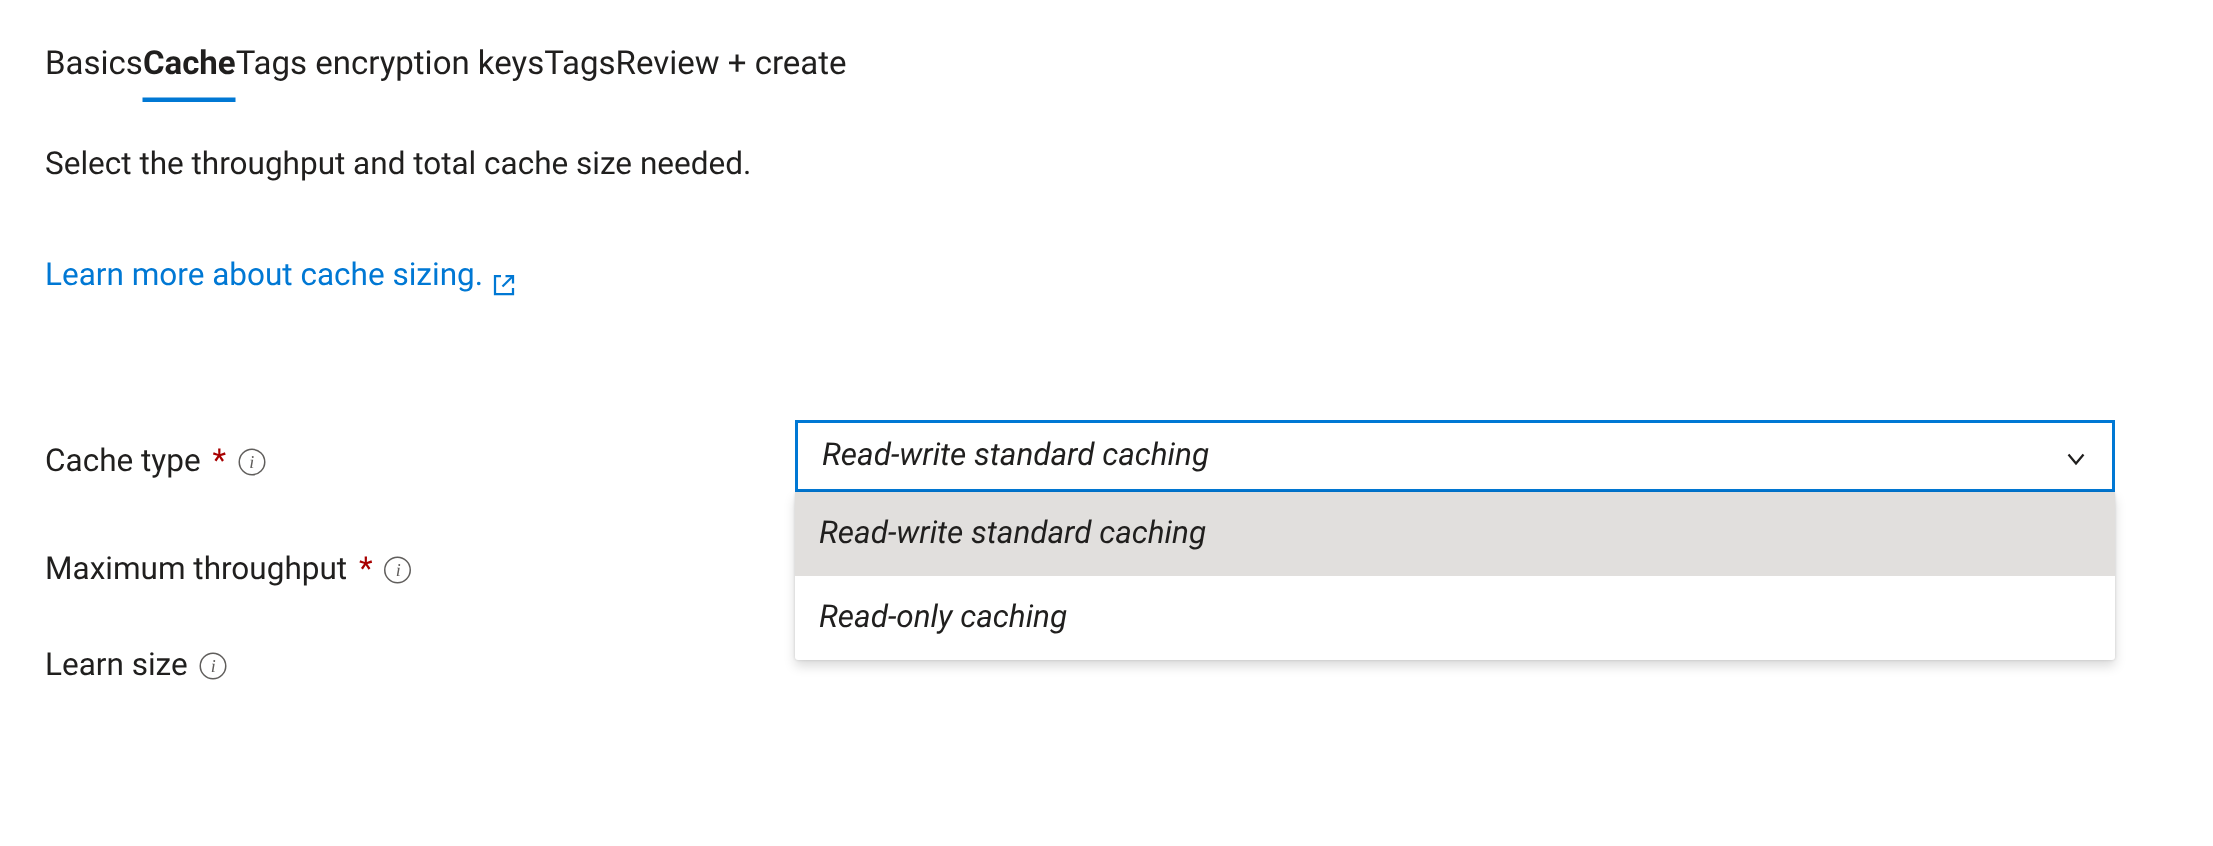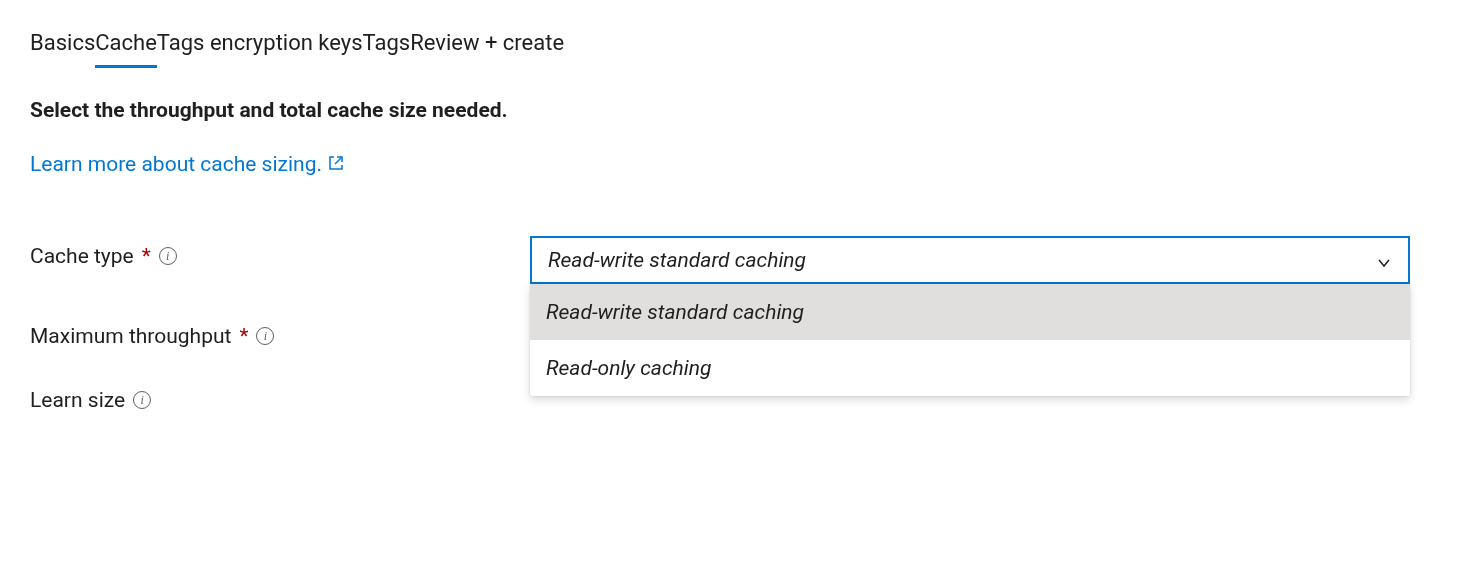--- a/index.html
+++ b/index.html
@@ -21,49 +21,50 @@
       margin-bottom: 30px;
     }
     .tab {
       font-size: 22px;
       color: #201f1e;
       padding-bottom: 10px;
       cursor: pointer;
       border-bottom: 3px solid transparent;
     }
     .tab.active {
-      font-weight: 400;
+      font-weight: 700;
       border-bottom: 3px solid #0078d4;
     }
     .description {
       font-size: 21px;
       color: #201f1e;
       margin-bottom: 30px;
-      font-weight: bold;
     }
     .learn-more {
       font-size: 21px;
       color: #0078d4;
       text-decoration: none;
       display: inline-flex;
-      align-items: flex-start;
+      align-items: flex-end;
       gap: 6px;
       margin-bottom: 60px;
       cursor: pointer;
+      margin-top: 20px;
     }
     .external-icon {
       width: 16px;
       height: 16px;
       display: inline-block;
     }
     .form-row {
       display: flex;
-      align-items: flex-start;
+      align-items: center;
       margin-bottom: 32px;
       position: relative;
+      margin-top: 24px;
     }
     .form-label {
       width: 500px;
       font-size: 21px;
       color: #201f1e;
       display: flex;
       align-items: center;
       gap: 8px;
       padding-top: 8px;
     }

